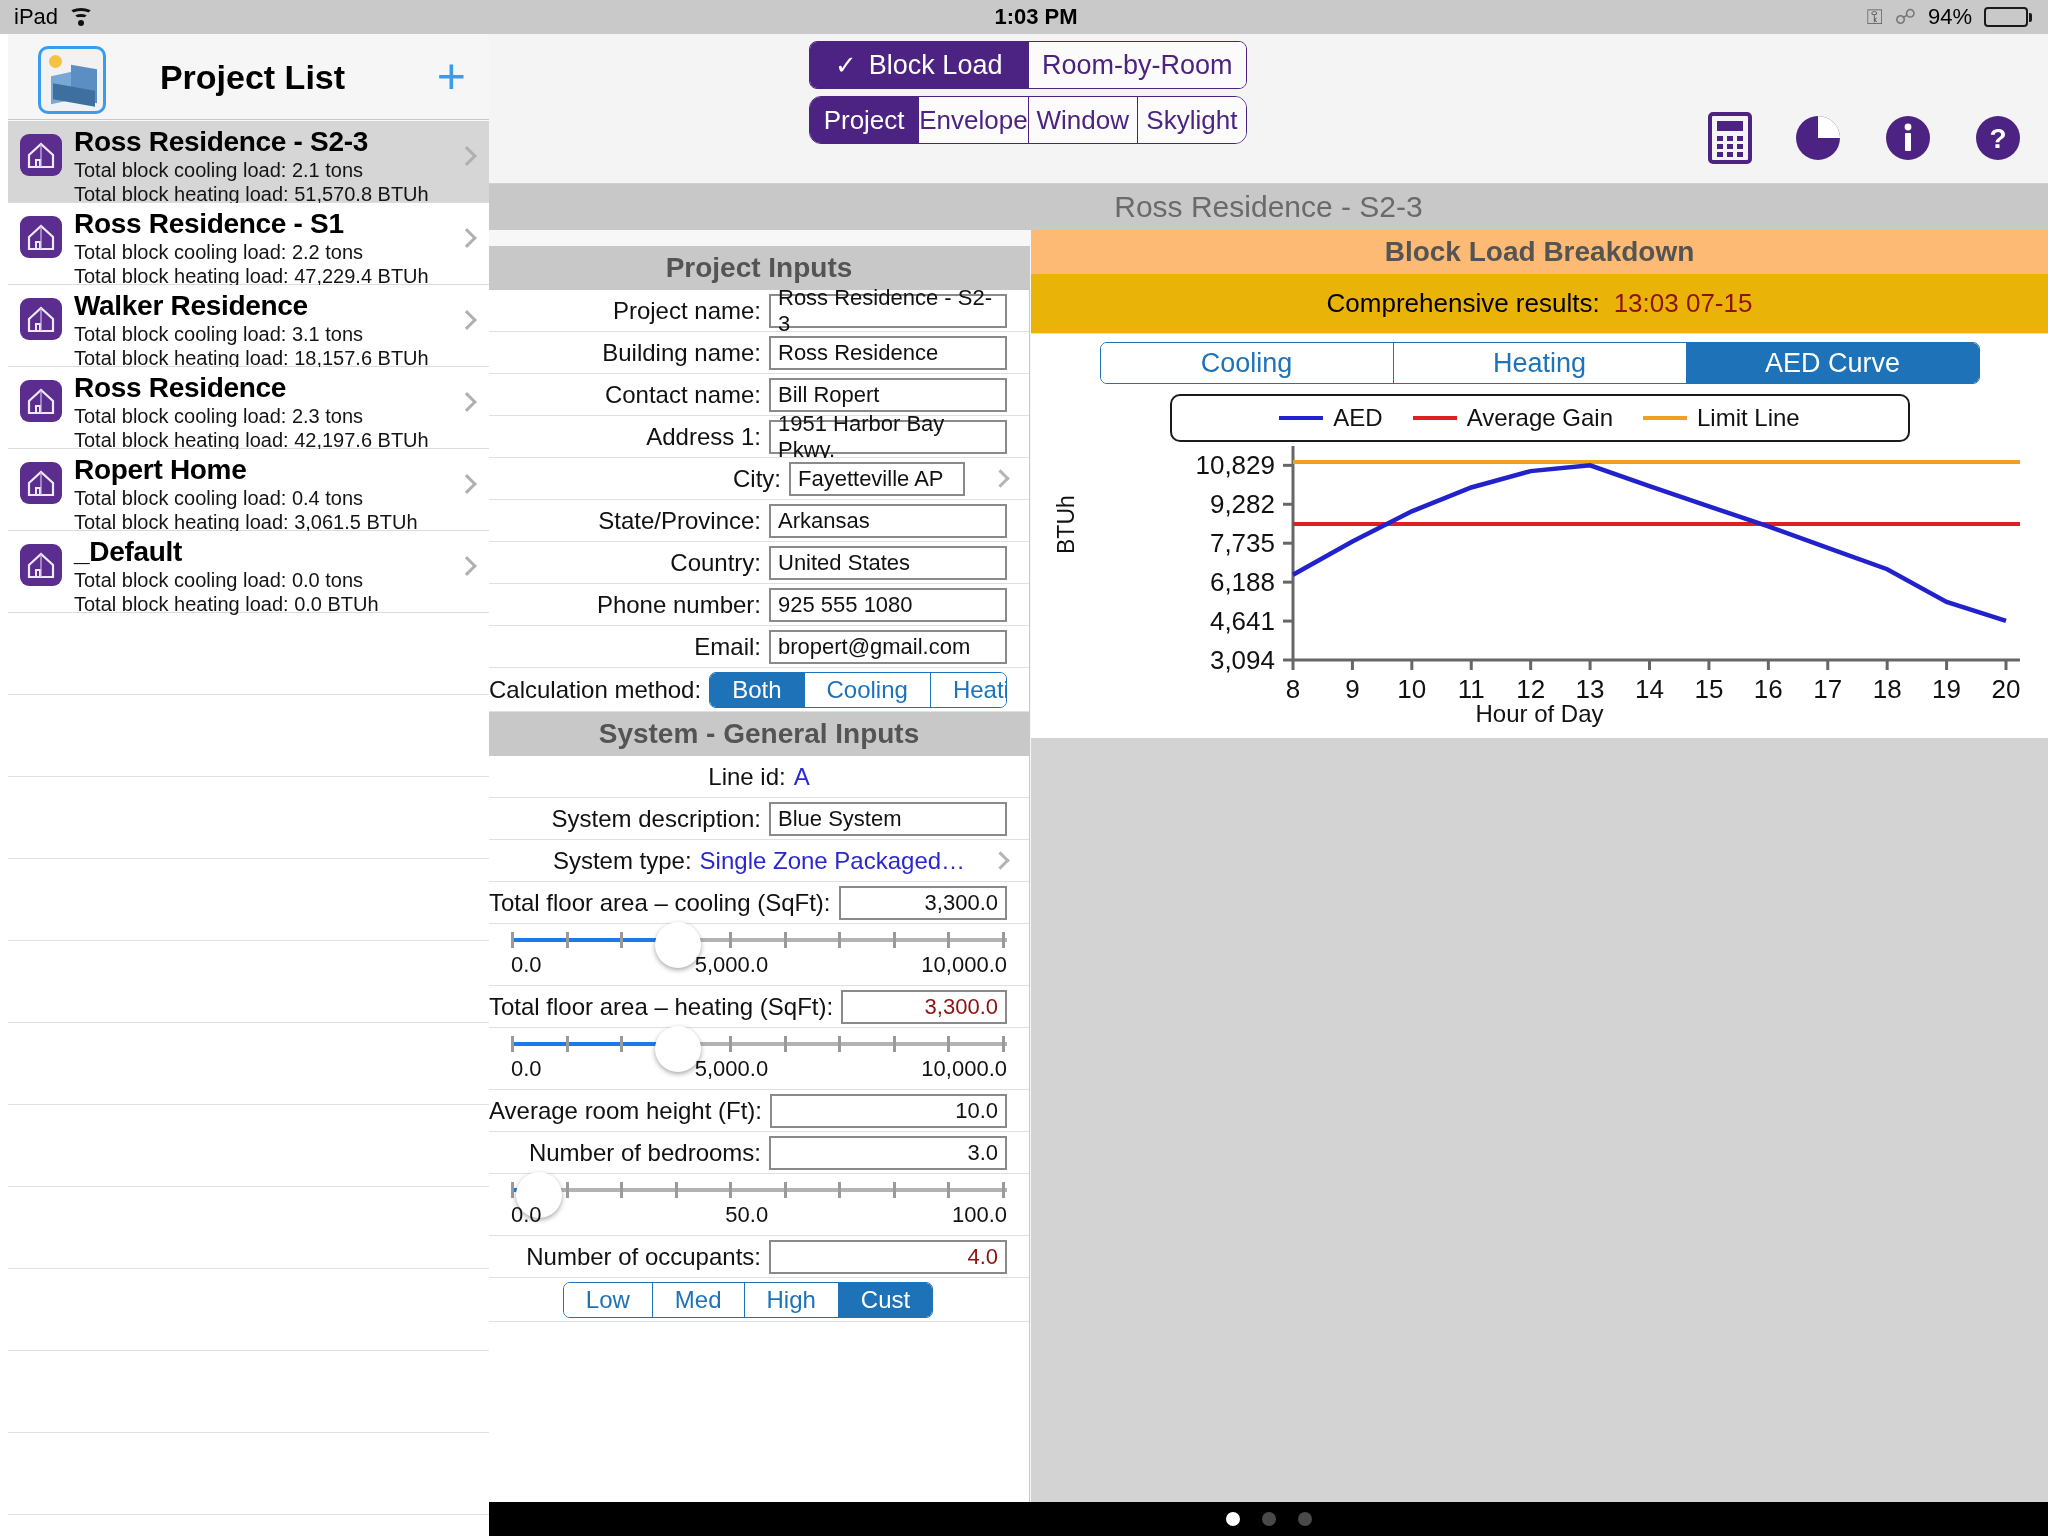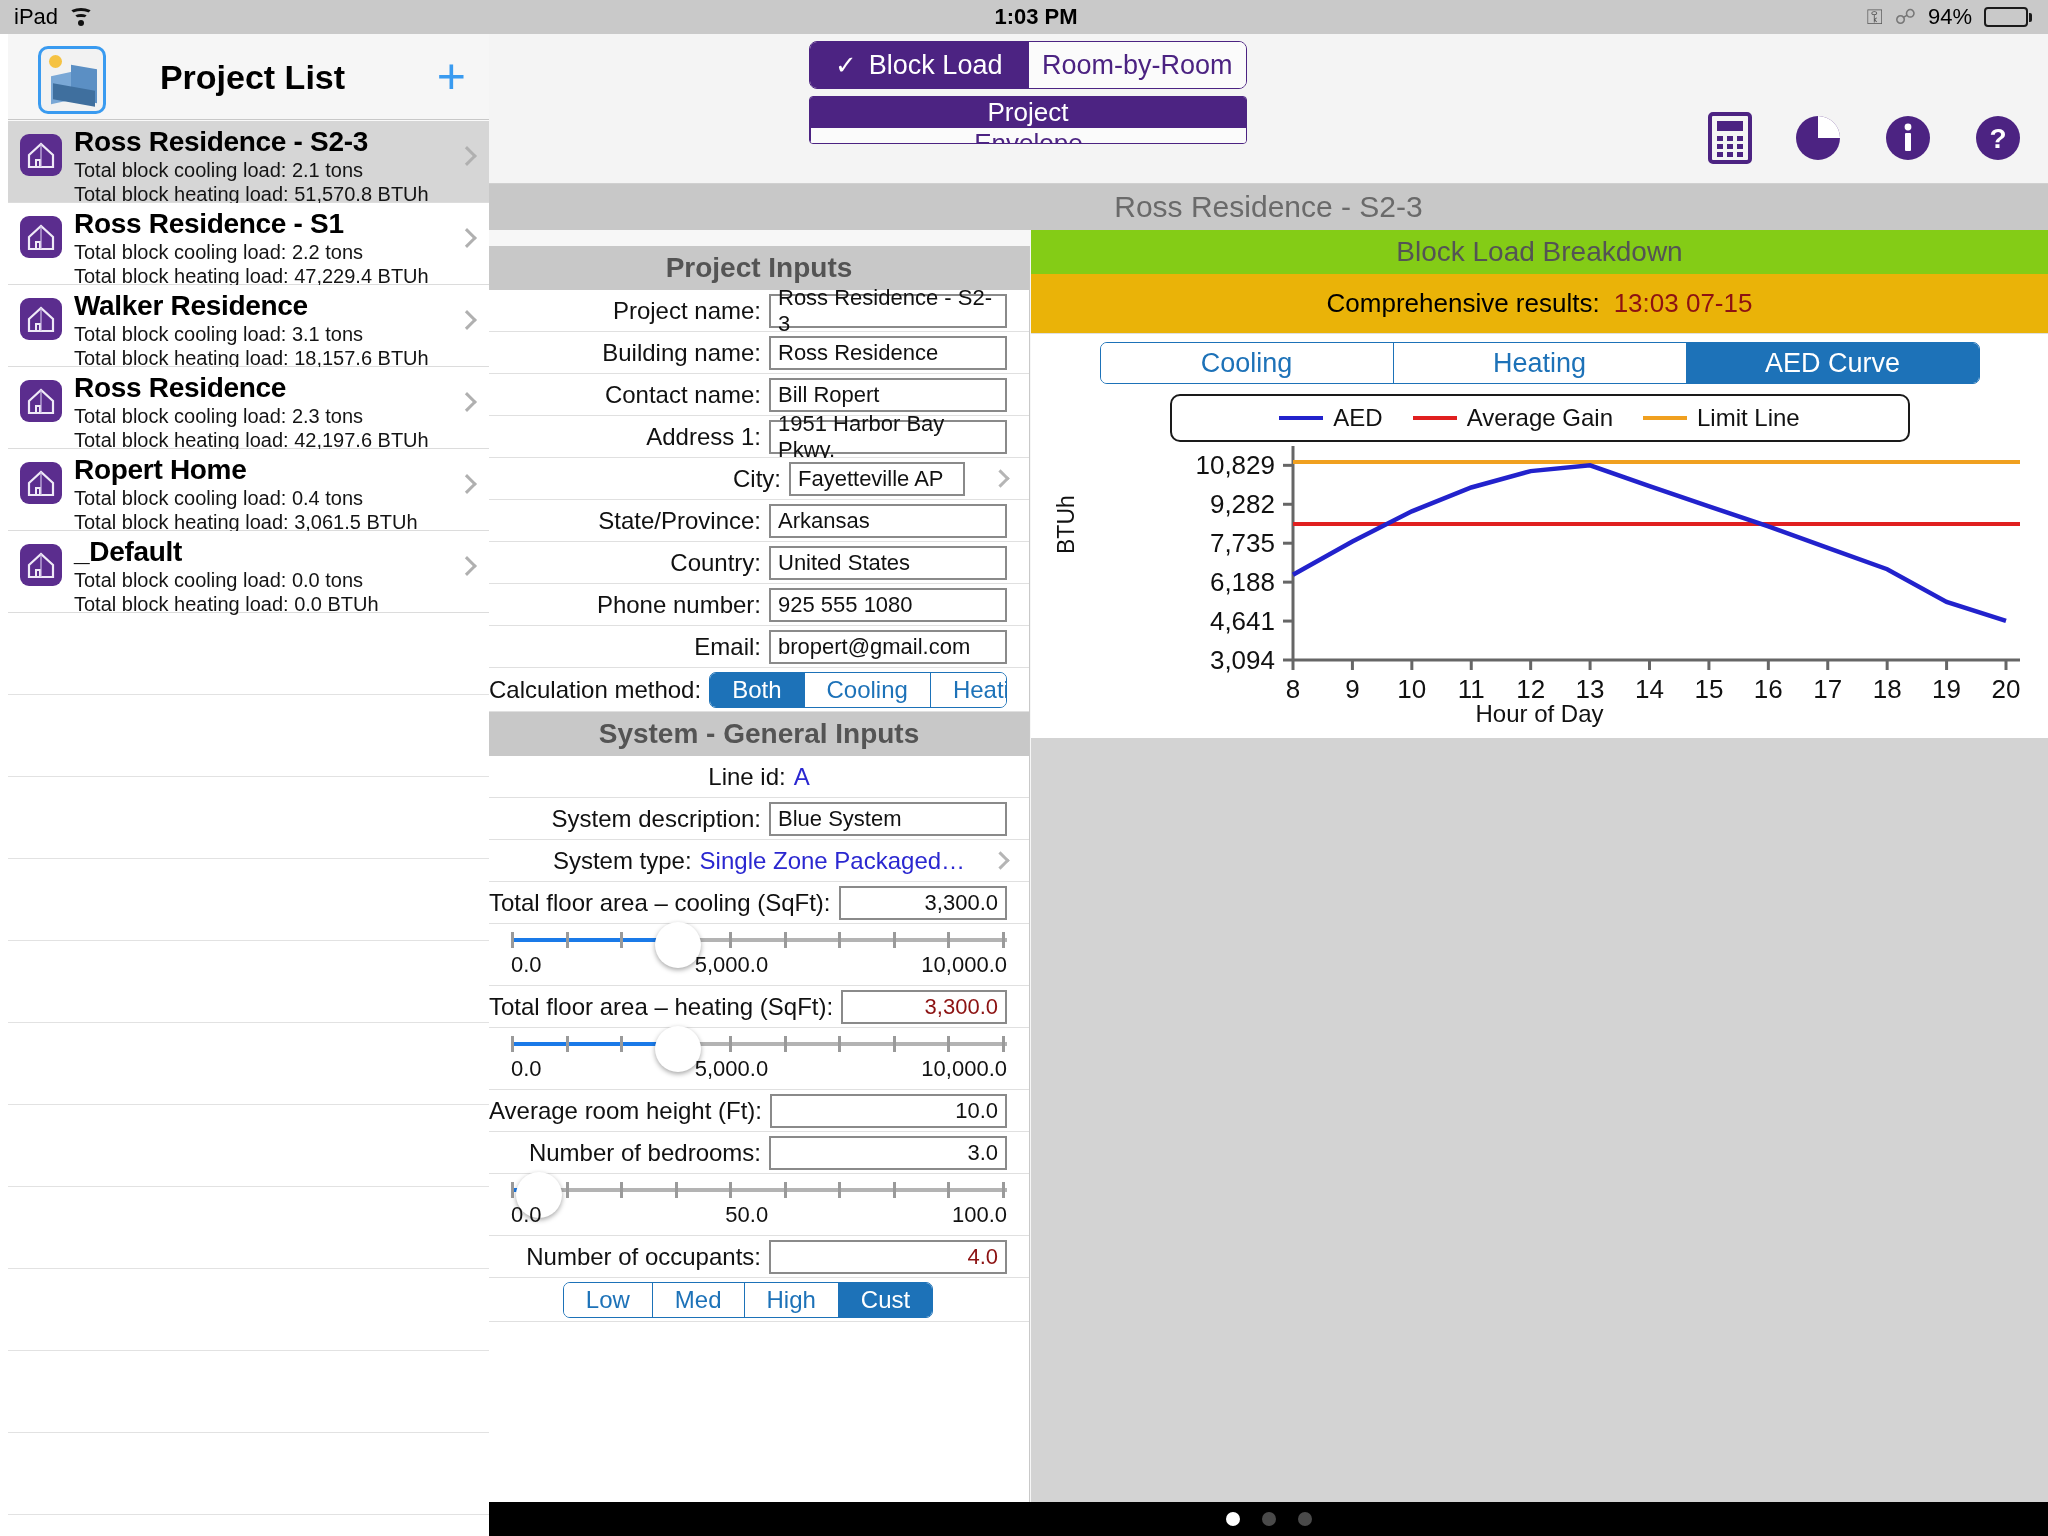--- a/index.html
+++ b/index.html
@@ -81,21 +81,21 @@
   .toolbar { height: 150px; background: #f4f4f4; position: relative; border-bottom: 1px solid #d0d0d0; }
   .seg-top { position: absolute; left: 320px; top: 7px; width: 438px; height: 48px;
     border-radius: 8px; overflow: hidden; display: flex; border: 1px solid #4c2382; }
   .seg-top .seg { flex: 1; display: flex; align-items: center; justify-content: center;
     font-size: 27px; color: #4c2382; background: #fbfbfb; cursor: pointer; }
   .seg-top .seg.active { background: #4c2382; color: #fff; }
   .seg-top .seg + .seg { border-left: 1px solid #4c2382; }
   .chk { margin-right: 12px; font-size: 26px; }
 
   .seg-sub { position: absolute; left: 320px; top: 62px; width: 438px; height: 48px;
-    border-radius: 4px; overflow: hidden; display: flex; border: 1px solid #4c2382; flex-direction: column; }
+    border-radius: 12px; overflow: hidden; display: flex; border: 1px solid #4c2382; }
   .seg-sub .seg { flex: 1; display: flex; align-items: center; justify-content: center;
     font-size: 26px; color: #4c2382; background: #fbfbfb; cursor: pointer; }
   .seg-sub .seg.active { background: #4c2382; color: #fff; }
   .seg-sub .seg + .seg { border-left: 1px solid #4c2382; }
 
   .tb-icons { position: absolute; right: 26px; top: 78px; display: flex; gap: 42px; align-items: center; }
   .tb-ico { cursor: pointer; }
 
   .docTitle { height: 46px; background: #c8c8c8; display: flex; align-items: center;
      justify-content: center; font-size: 30px; color: #6a6a6a; }
@@ -136,22 +136,22 @@
   .strack { position: absolute; left: 22px; top: 14px; width: 496px; height: 4px; background: #b3b3b3; }
   .sfill { position: absolute; left: 0; top: 0; height: 4px; background: #1a7ae8; }
   .stick { position: absolute; top: -6px; width: 3px; height: 16px; background: #9a9a9a; }
   .sknob { position: absolute; top: -16px; width: 46px; height: 46px; border-radius: 50%;
     background: #fff; box-shadow: 0 2px 5px rgba(0,0,0,.35); cursor: pointer; }
   .slabels { position: absolute; left: 22px; top: 28px; width: 496px; display: flex;
     justify-content: space-between; font-size: 22px; color: #111; }
 
   
   .chartcard { position: absolute; left: 0; top: 0; width: 1017px; height: 508px; background: #fff; }
-  .chartHdr { height: 44px; background: #84cc16; display: flex; align-items: center;
-    justify-content: center; font-size: 28px; font-weight: normal; color: #545454; }
+  .chartHdr { height: 44px; background: #fdba74; display: flex; align-items: center;
+    justify-content: center; font-size: 28px; font-weight: bold; color: #545454; }
   .compRow { height: 60px; display: flex; align-items: center; justify-content: center;
     font-size: 26px; background: #eab308; border-bottom: 1px solid #e0e0e0; }
   .compRow .val { color: #8c1212; margin-left: 14px; }
   .seg-chart { margin: 8px auto 0; width: 880px; height: 42px; display: flex;
     border: 1px solid #1d72b8; border-radius: 7px; overflow: hidden; }
   .seg-chart .sc { flex: 1; display: flex; align-items: center; justify-content: center;
     font-size: 27px; color: #1d72b8; background: #fff; cursor: pointer; }
   .seg-chart .sc.active { background: #1d72b8; color: #fff; }
   .seg-chart .sc + .sc { border-left: 1px solid #1d72b8; }
   .legend { margin: 10px auto 0; width: 740px; height: 48px; border: 2px solid #1a1a1a;

